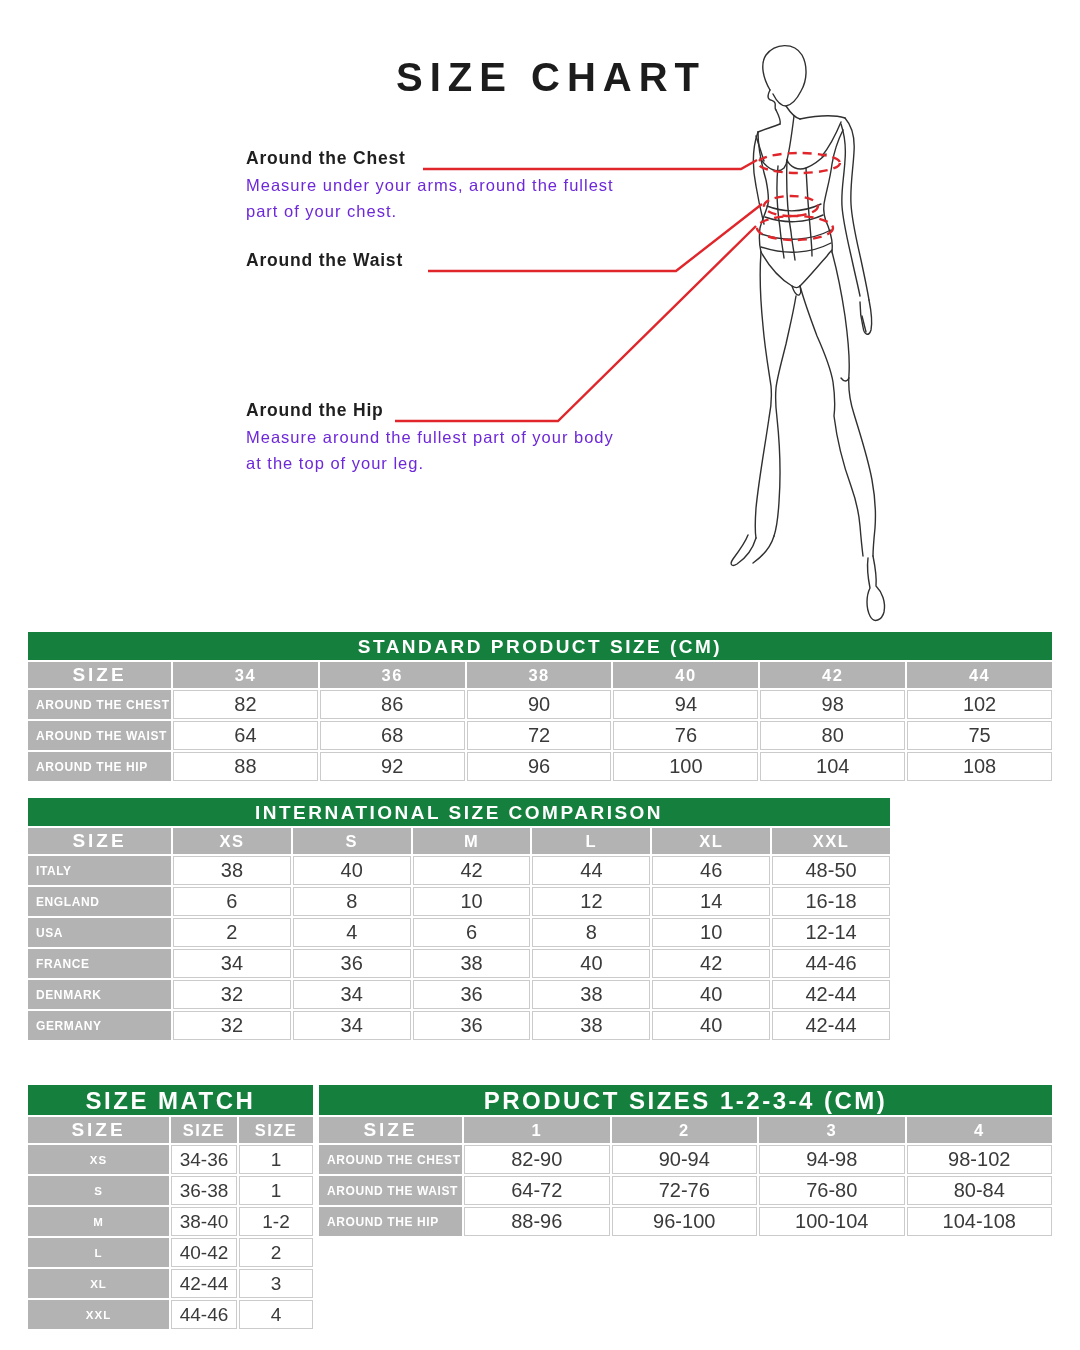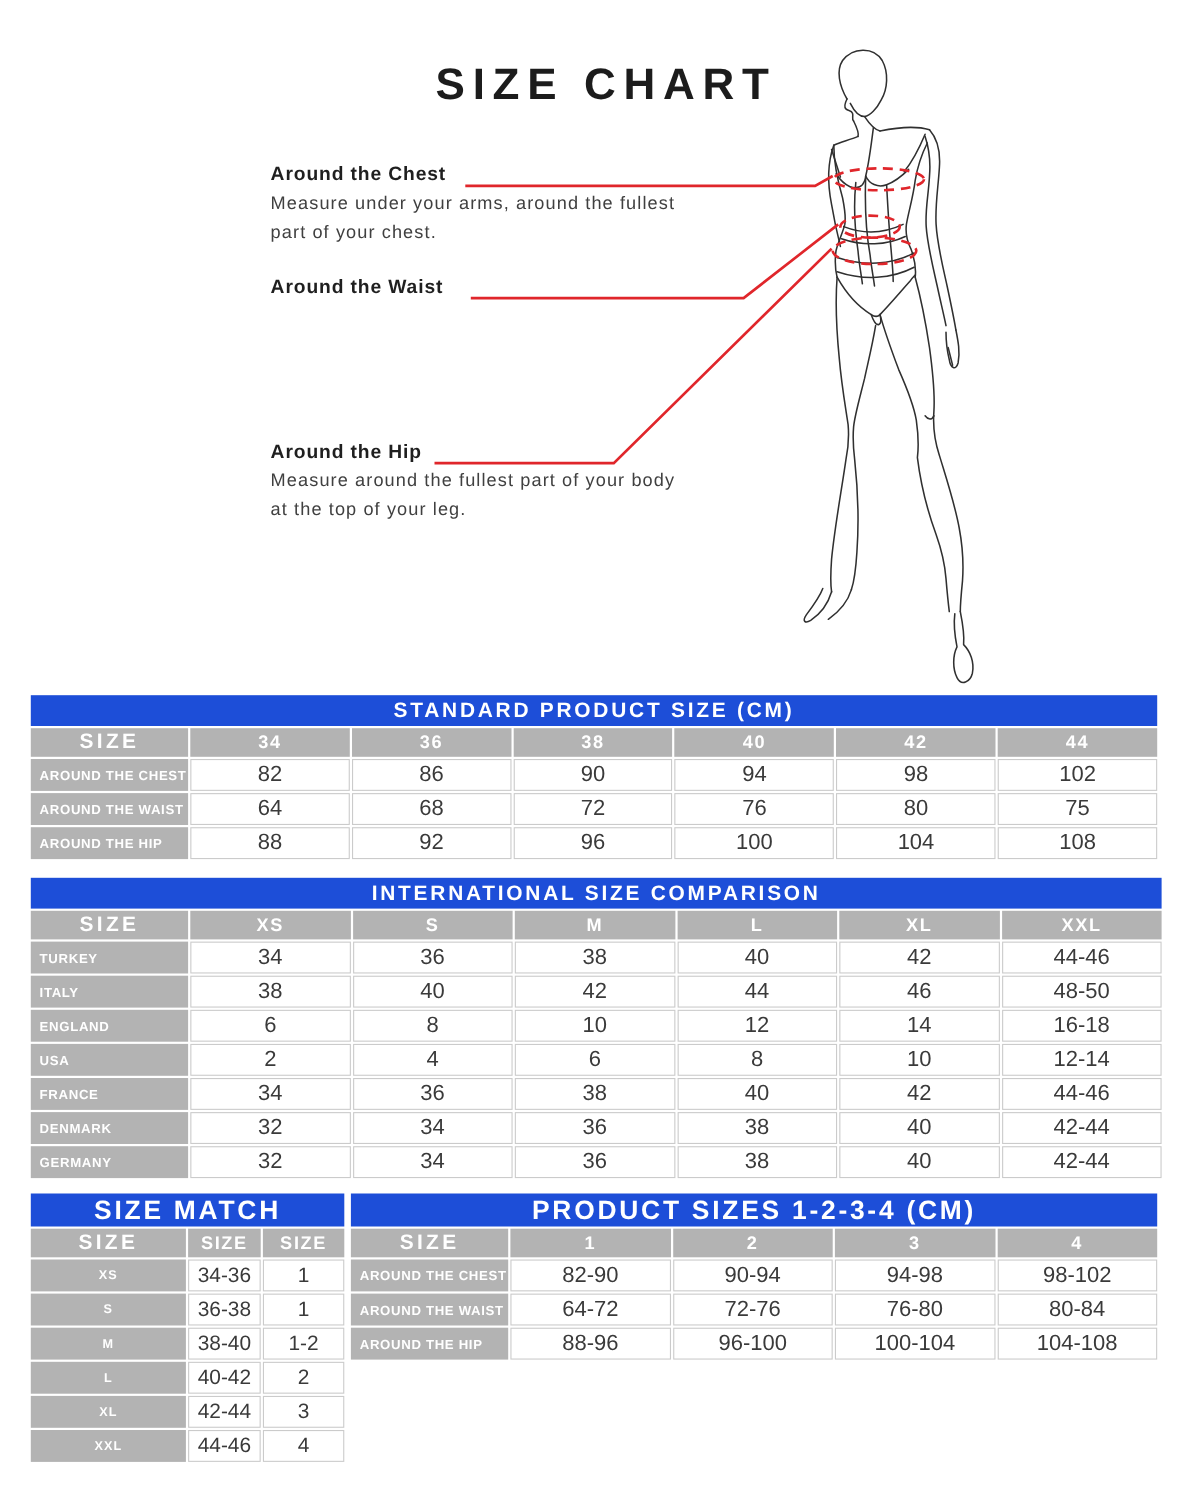--- a/index.html
+++ b/index.html
@@ -14,36 +14,36 @@
     color:#1c1c1c;
   }
   
   .guide{position:absolute;left:246px;width:385px;}
   .guide h2{
     margin:0 0 3px 0;font-size:17.5px;font-weight:700;
     letter-spacing:0.8px;color:#1f1f1f;line-height:22px;
   }
   .guide p{
     margin:0;font-size:16.5px;line-height:26px;letter-spacing:1px;
-    color:#404040;
+    color:#6d28d9;
   }
   #guide-chest{top:147px}
   #guide-waist{top:249px}
   #guide-hip{top:399px}
   
   .figure-svg{position:absolute;left:700px;top:20px;width:280px;height:630px;}
   .overlay-svg{position:absolute;left:0;top:0;width:1080px;height:1350px;pointer-events:none;}
   
   .tw{position:absolute;}
   #t1{left:28px;top:632px;width:1024px;}
-  #t2{left:28px;top:798px;width:1028px;}
+  #t2{left:28px;top:798px;width:862px;}
   #t3{left:28px;top:1085px;width:285px;}
   #t4{left:319px;top:1085px;width:733px;}
   .tbar{
-    background:#1d4ed8;color:#fff;font-weight:700;text-align:center;
+    background:#15803d;color:#fff;font-weight:700;text-align:center;
   }
   #t1 .tbar,#t2 .tbar{height:28px;line-height:29px;font-size:19px;letter-spacing:2.5px;}
   #t3 .tbar,#t4 .tbar{height:30px;line-height:31px;font-size:24px;letter-spacing:2.5px;}
   table{
     border-collapse:separate;border-spacing:2px;table-layout:fixed;
     width:calc(100% + 4px);margin:0 -2px;
   }
   th,td{padding:0;overflow:hidden;white-space:nowrap;}
   th.h{
     background:#b3b3b3;color:#fff;font-size:16.5px;font-weight:700;
@@ -201,29 +201,20 @@
             <th class="h">XS</th>
             <th class="h">S</th>
             <th class="h">M</th>
             <th class="h">L</th>
             <th class="h">XL</th>
             <th class="h">XXL</th>
           </tr>
         </thead>
         <tbody>
           <tr>
-            <th class="lbl">TURKEY</th>
-            <td class="d">34</td>
-            <td class="d">36</td>
-            <td class="d">38</td>
-            <td class="d">40</td>
-            <td class="d">42</td>
-            <td class="d">44-46</td>
-          </tr>
-          <tr>
             <th class="lbl">ITALY</th>
             <td class="d">38</td>
             <td class="d">40</td>
             <td class="d">42</td>
             <td class="d">44</td>
             <td class="d">46</td>
             <td class="d">48-50</td>
           </tr>
           <tr>
             <th class="lbl">ENGLAND</th>

